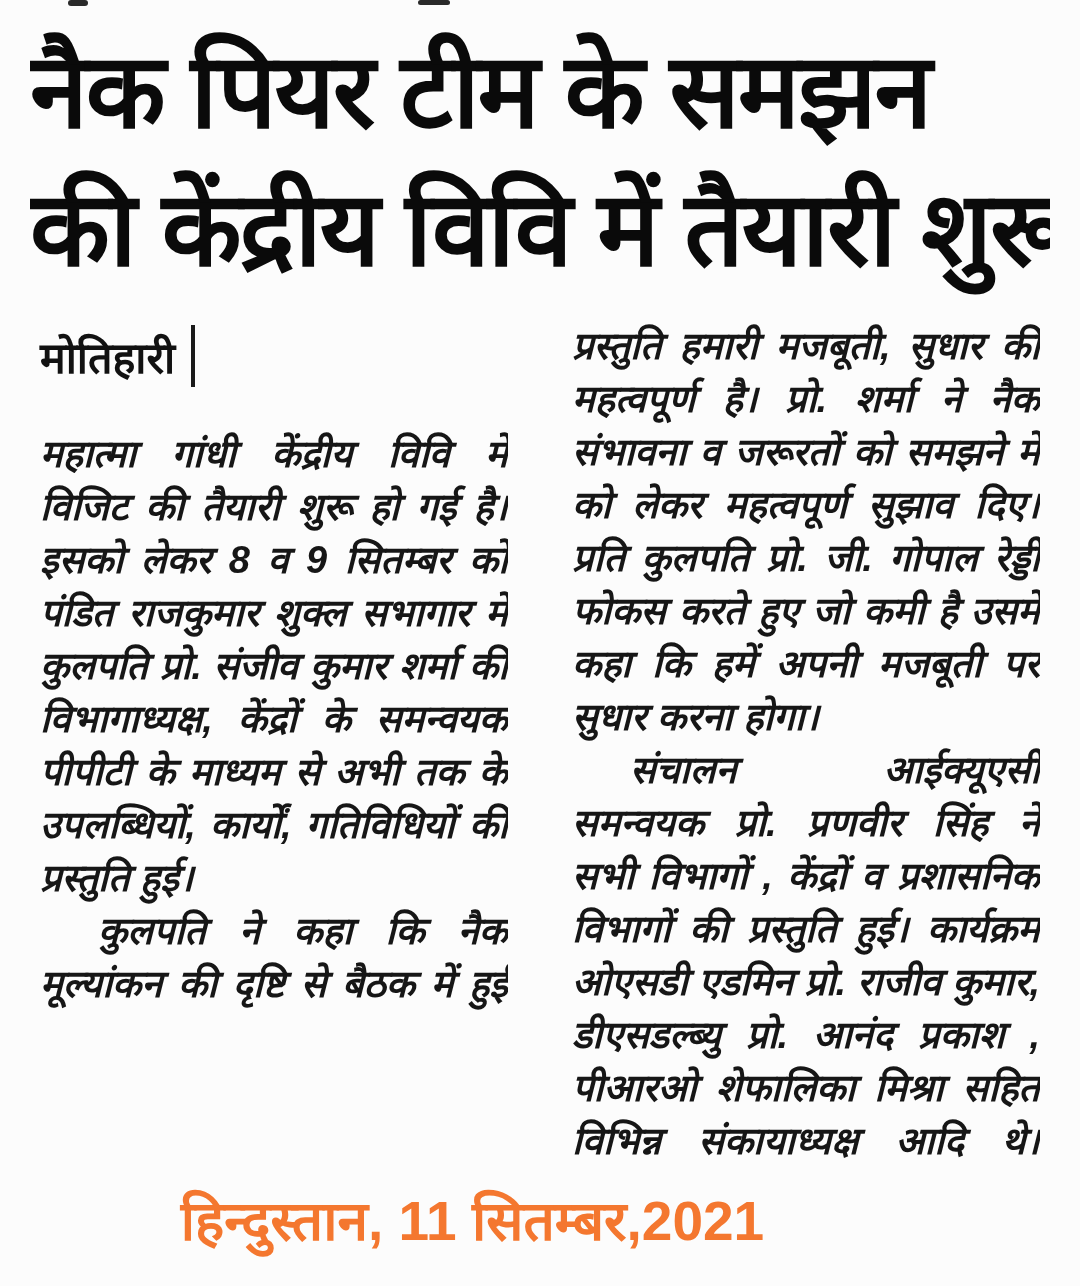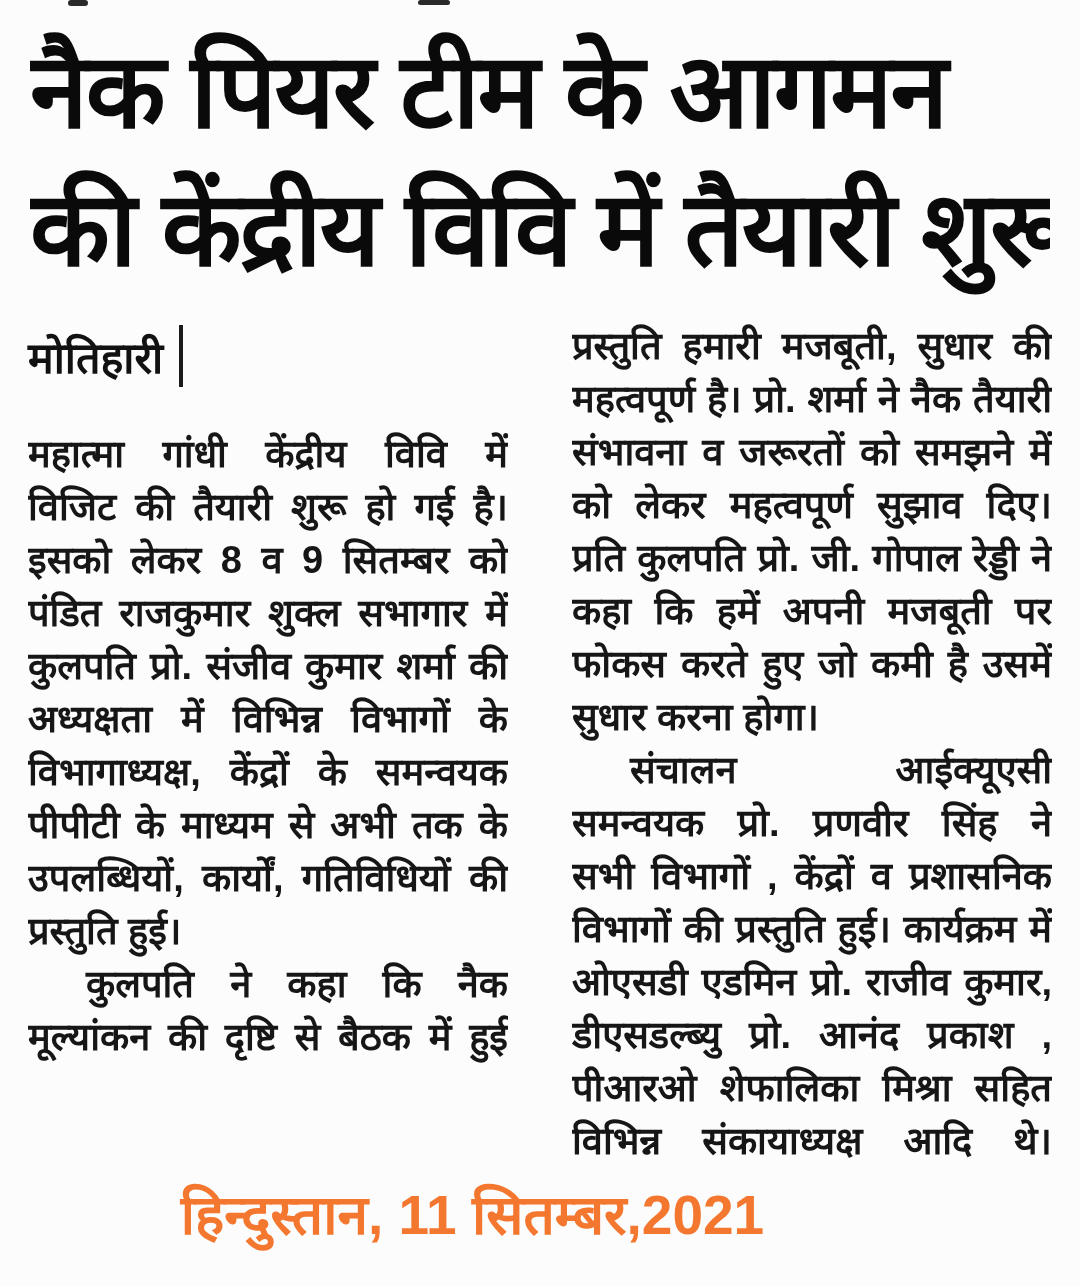--- a/index.html
+++ b/index.html
@@ -30,21 +30,21 @@
     font-weight: bold;
     letter-spacing: -2px;
     color: #0a0a0a;
     white-space: nowrap;
   }
   .headline .hl-line { height: 138px; overflow: hidden; }
 
   .content {
     display: flex;
     gap: 64px;
-    padding: 0 28px;
+    padding: 0 40px;
     margin-top: 22px;
   }
   .col { width: 481px; }
 
   .byline {
     display: flex;
     align-items: center;
     gap: 16px;
     height: 72px;
     margin-bottom: 36px;
@@ -60,75 +60,75 @@
 
   .bodyline {
     font-size: 38px;
     line-height: 53px;
     height: 53px;
     overflow: hidden;
     font-weight: 600;
     color: #161616;
     text-align: justify;
     text-align-last: justify;
+    font-style: italic;
   }
   .bodyline.end { text-align-last: left; }
   .bodyline.indent { text-indent: 58px; }
 
   .footer {
-    margin-top: 12px;
+    margin-top: 18px;
     padding-right: 135px;
     text-align: center;
     font-size: 55px;
     line-height: 70px;
     font-weight: 600;
   }
 </style>
 </head>
 <body>
 
 <div class="page">
 
   <div class="artifact a1"></div>
   <div class="artifact a2"></div>
 
   <div class="headline">
-    <div class="hl-line">नैक पियर टीम के आगमन</div>
+    <div class="hl-line">नैक पियर टीम के समझन</div>
     <div class="hl-line">की केंद्रीय विवि में तैयारी शुरू</div>
   </div>
 
   <div class="content">
 
     <div class="col">
       <div class="byline">
         <span>मोतिहारी</span>
         <span class="byline-divider"></span>
       </div>
       <div class="bodyline">महात्मा गांधी केंद्रीय विवि में</div>
       <div class="bodyline">विजिट की तैयारी शुरू हो गई है।</div>
       <div class="bodyline">इसको लेकर 8 व 9 सितम्बर को</div>
       <div class="bodyline">पंडित राजकुमार शुक्ल सभागार में</div>
       <div class="bodyline">कुलपति प्रो. संजीव कुमार शर्मा की</div>
-      <div class="bodyline">अध्यक्षता में विभिन्न विभागों के</div>
       <div class="bodyline">विभागाध्यक्ष, केंद्रों के समन्वयक</div>
       <div class="bodyline">पीपीटी के माध्यम से अभी तक के</div>
       <div class="bodyline">उपलब्धियों, कार्यों, गतिविधियों की</div>
       <div class="bodyline end">प्रस्तुति हुई।</div>
       <div class="bodyline indent">कुलपति ने कहा कि नैक</div>
       <div class="bodyline">मूल्यांकन की दृष्टि से बैठक में हुई</div>
     </div>
 
     <div class="col">
       <div class="bodyline">प्रस्तुति हमारी मजबूती, सुधार की</div>
       <div class="bodyline">महत्वपूर्ण है। प्रो. शर्मा ने नैक तैयारी</div>
       <div class="bodyline">संभावना व जरूरतों को समझने में</div>
       <div class="bodyline">को लेकर महत्वपूर्ण सुझाव दिए।</div>
       <div class="bodyline">प्रति कुलपति प्रो. जी. गोपाल रेड्डी ने</div>
+      <div class="bodyline">फोकस करते हुए जो कमी है उसमें</div>
       <div class="bodyline">कहा कि हमें अपनी मजबूती पर</div>
-      <div class="bodyline">फोकस करते हुए जो कमी है उसमें</div>
       <div class="bodyline end">सुधार करना होगा।</div>
       <div class="bodyline indent">संचालन आईक्यूएसी</div>
       <div class="bodyline">समन्वयक प्रो. प्रणवीर सिंह ने किया।</div>
       <div class="bodyline">सभी विभागों , केंद्रों व प्रशासनिक</div>
       <div class="bodyline">विभागों की प्रस्तुति हुई। कार्यक्रम में</div>
       <div class="bodyline">ओएसडी एडमिन प्रो. राजीव कुमार,</div>
       <div class="bodyline">डीएसडल्ब्यु प्रो. आनंद प्रकाश ,</div>
       <div class="bodyline">पीआरओ शेफालिका मिश्रा सहित</div>
       <div class="bodyline">विभिन्न संकायाध्यक्ष आदि थे।</div>
     </div>

